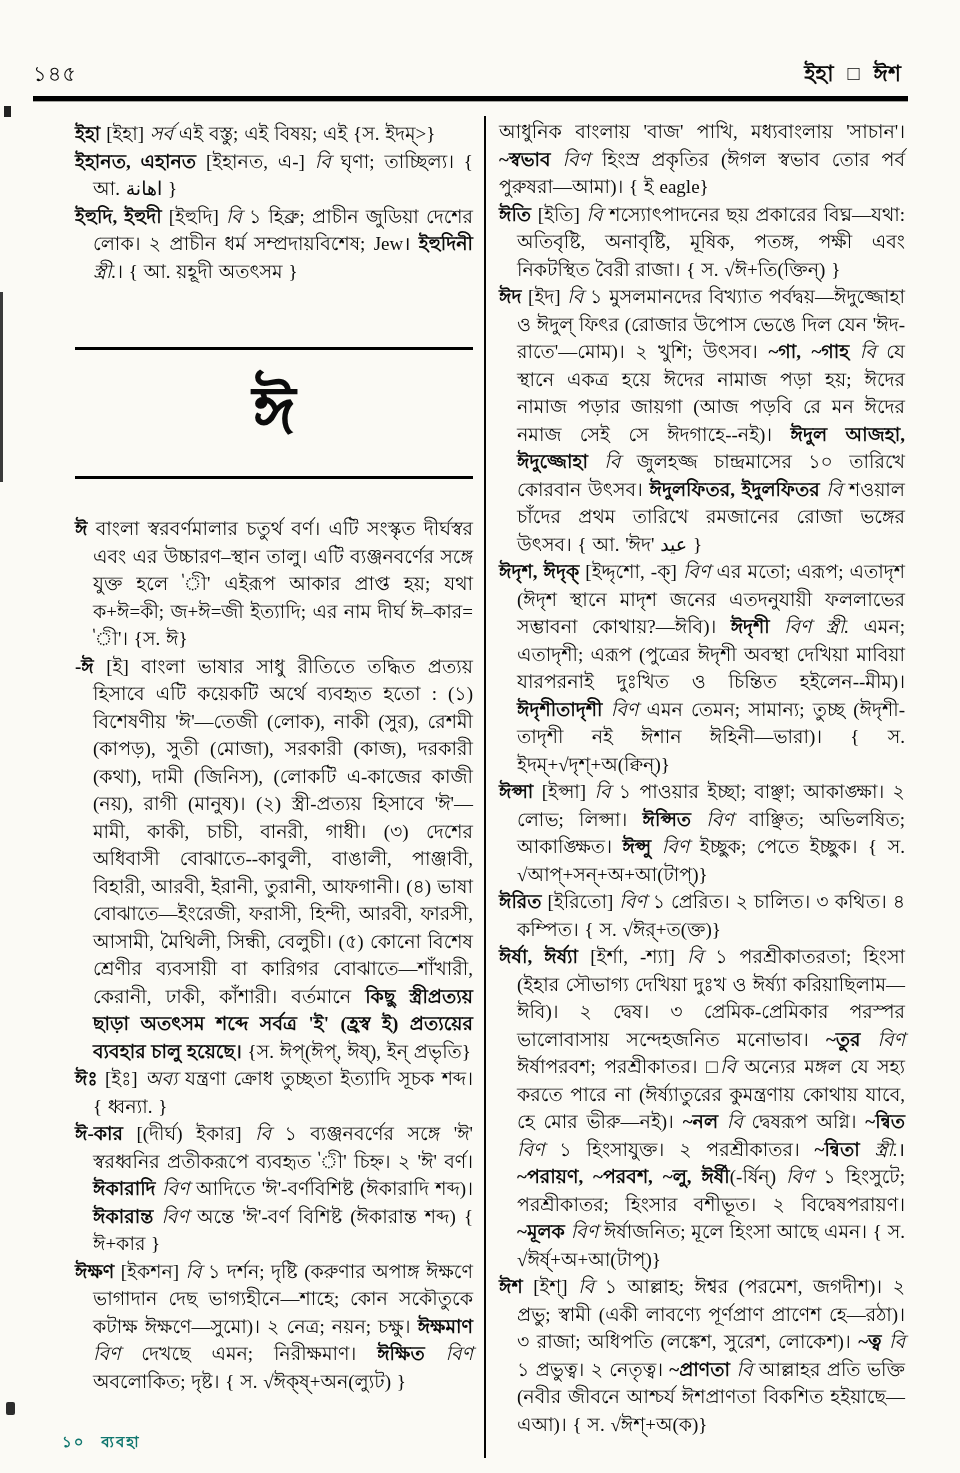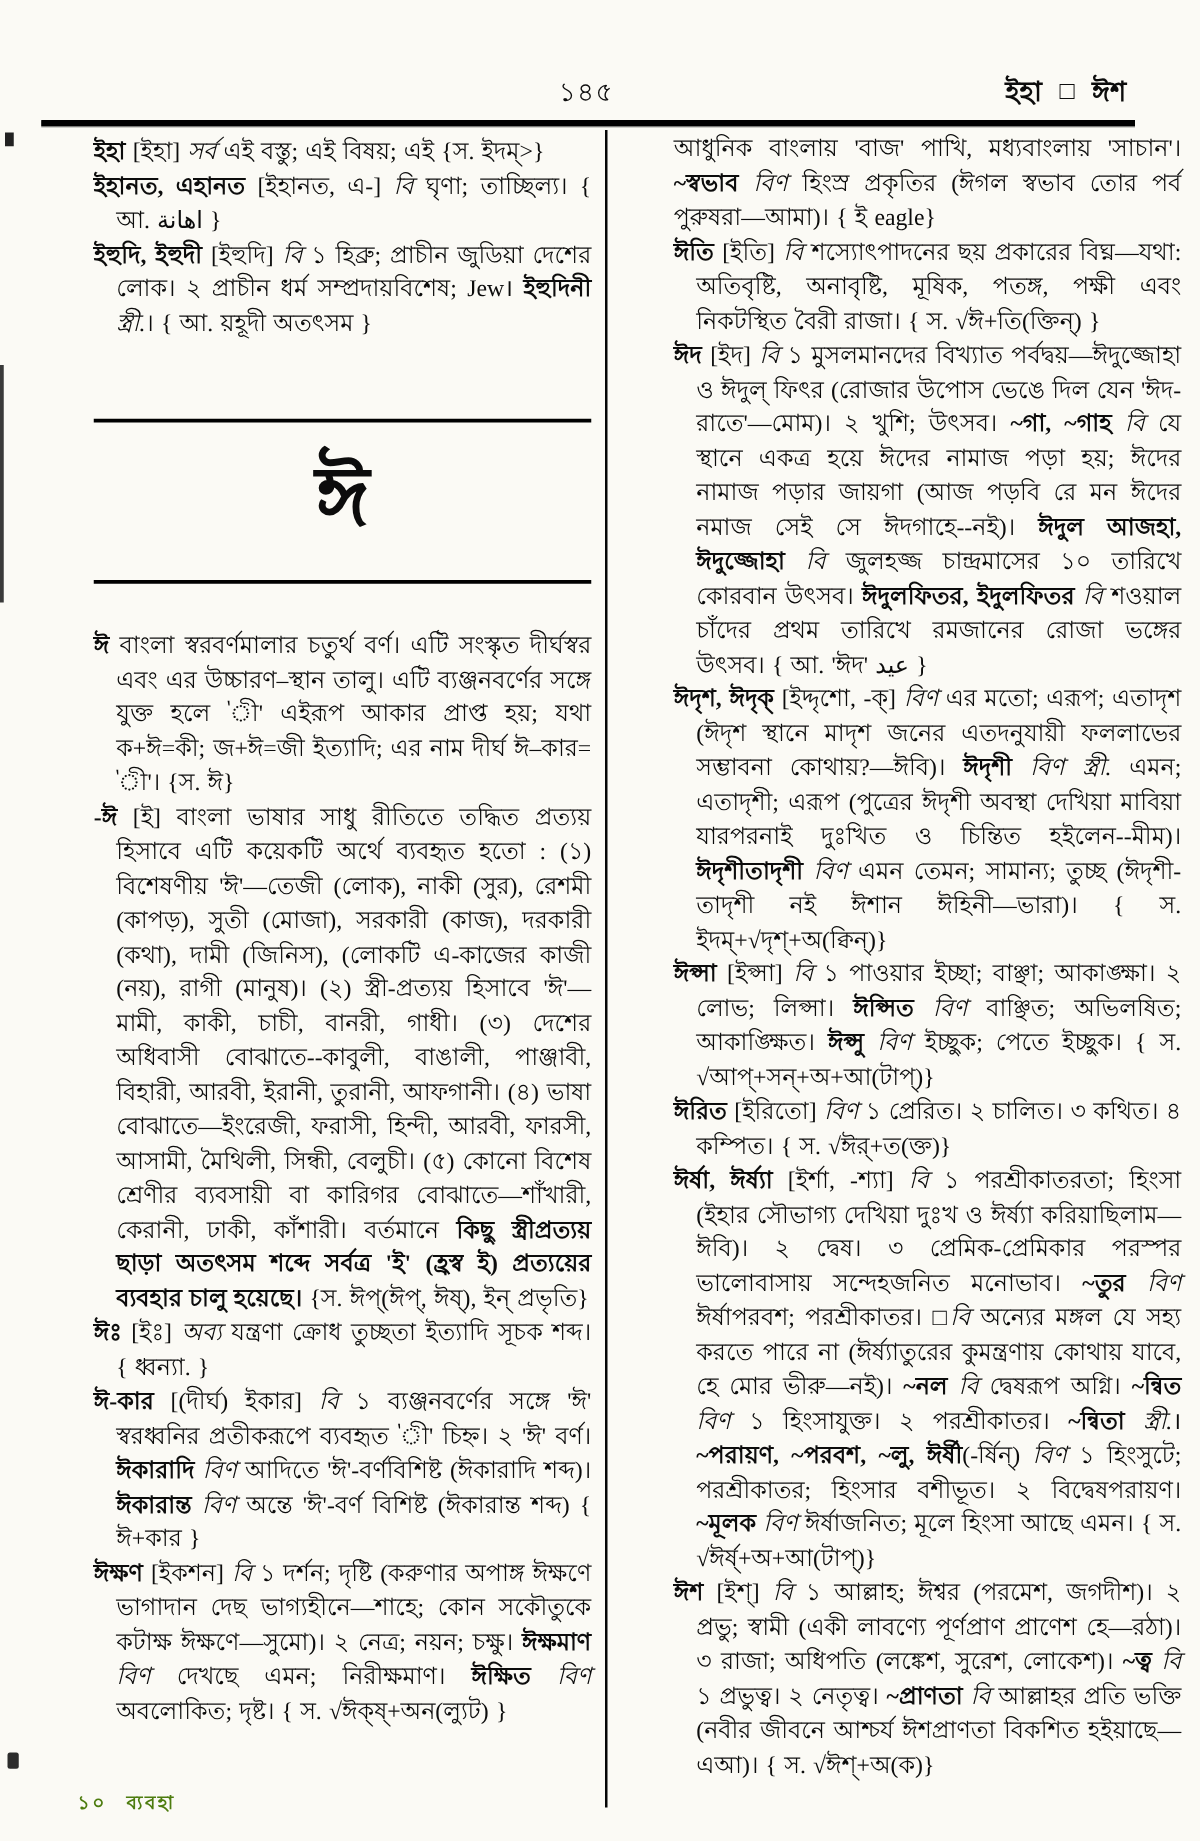--- a/index.html
+++ b/index.html
@@ -8,63 +8,63 @@
     background:#fbfaf5;
     color:#0c0c0c;
     font-family:"Liberation Serif","DejaVu Serif",serif;
     position:relative;
   }
   .page-header {
     position:absolute; top:56px; left:33px; width:872px; height:36px;
     font-size:21px;
   }
   .page-number {
-    position:absolute; left:0; right:0; text-align:center; top:2px;
+    position:absolute; left:0; right:0; top:2px;
     letter-spacing:1px;
   }
   .guide-words {
     position:absolute; right:4px; top:0; font-weight:700; font-size:22px;
     display:flex; align-items:center; gap:14px;
   }
   .guide-sep { font-weight:400; font-size:20px; position:relative; top:-1px; }
   .header-rule {
     position:absolute; top:96px; left:33px; width:875px; height:5px;
     background:#000;
     box-shadow:0 1px 0 rgba(0,0,0,.35);
   }
   .columns {
-    position:absolute; top:108px; left:75px; width:832px; height:1340px;
+    position:absolute; top:120px; left:75px; width:832px; height:1340px;
   }
   .col-divider {
     position:absolute; left:409px; top:-4px; width:2px; height:1342px; background:#050505;
   }
   .col-left {
     position:absolute; left:0; top:0; width:398px;
   }
   .col-right {
-    position:absolute; left:424px; top:-2px; width:406px;margin-left:40px;
+    position:absolute; left:424px; top:-2px; width:406px;
   }
   .entry {
     font-size:19px; line-height:27.5px; text-align:justify;
     padding-left:18px; text-indent:-18px;
     word-spacing:1px;
   }
   .entry.cont { padding-left:14px; text-indent:14px; }
   .entry.cont { text-indent:0; padding-left:0; }
   .entry span.b, .entry span.h { font-weight:700; }
   .entry span.i { font-style:italic; }
   .section-block { margin-top:62px; margin-bottom:36px; }
   .section-rule { height:3px; background:#000; }
   .section-letter {
     text-align:center; font-weight:700; font-size:66px; line-height:70px;
     padding:26px 0 30px 0;
   }
   .page-footer {
     position:absolute; left:62px; top:1430px; font-size:15px; font-weight:700;
-    letter-spacing:2px; color:#4d7c0f; word-spacing:10px;
+    letter-spacing:2px; color:#0f766e; word-spacing:10px;
   }
   
   .artifact-a { position:absolute; left:0; top:292px; width:3px; height:190px; background:#3a3a3a; }
   .artifact-b { position:absolute; left:4px; top:106px; width:7px; height:11px; background:#222; }
   .artifact-c { position:absolute; left:6px; top:1402px; width:9px; height:13px; background:#2c2c2c; border-radius:2px; }
 </style>
 </head>
 <body>
 
 <div class="page-header">

